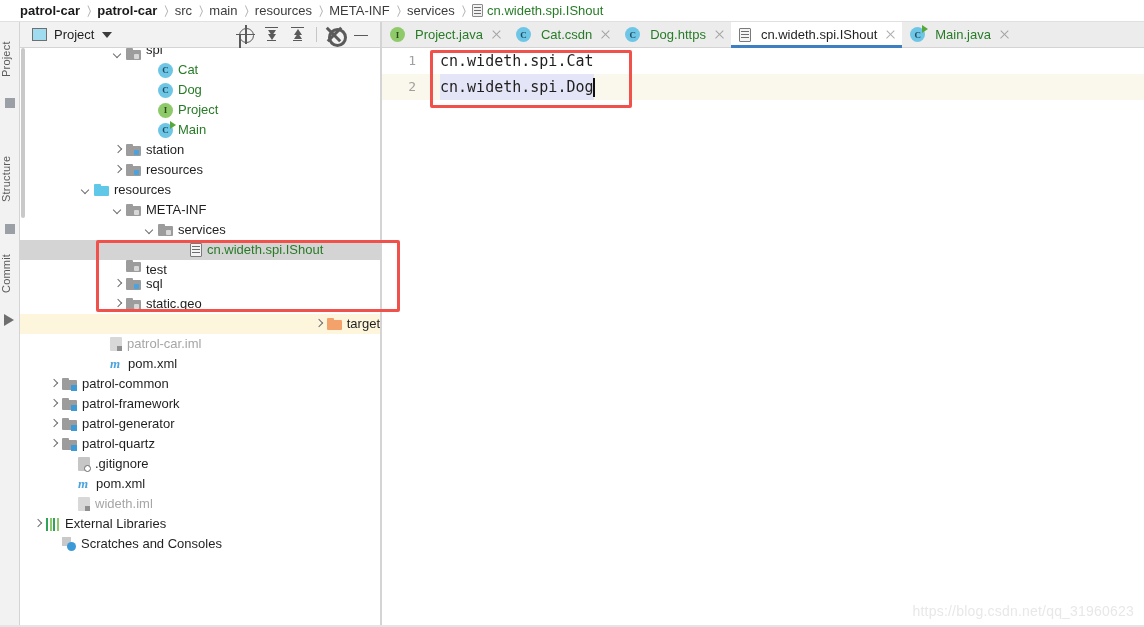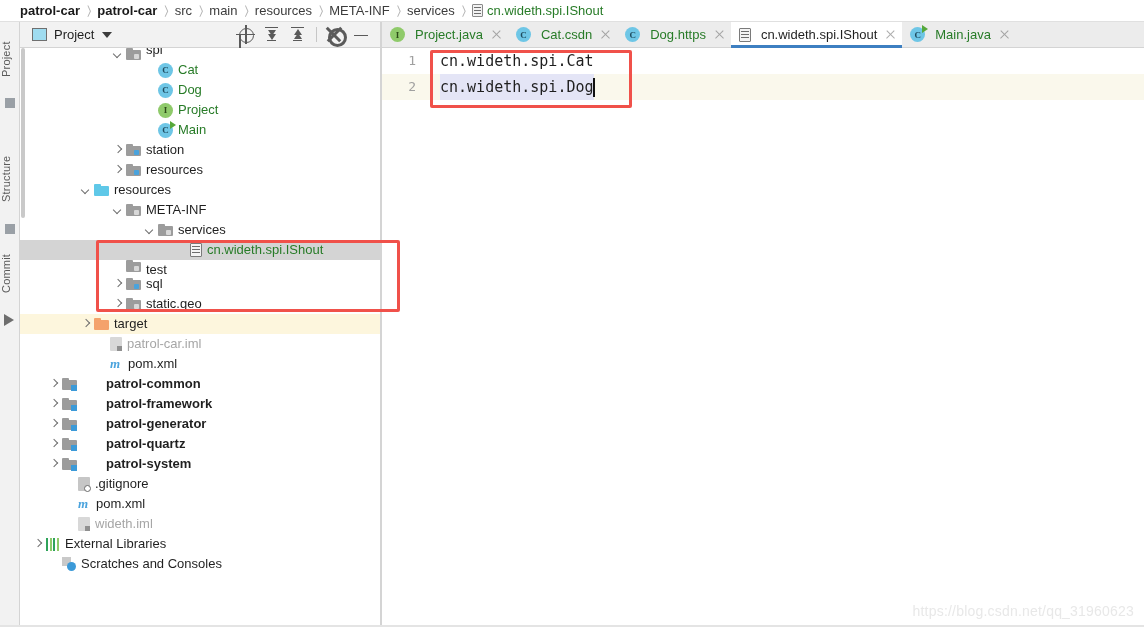--- a/index.html
+++ b/index.html
@@ -168,24 +168,24 @@
   .tree-scroll-thumb {
     position:absolute; left:1px; top:0px; width:4px; height:170px;
     background:#c9c9c9; border-radius:2px;
   }
   .row {
     position: relative; height: 20px; display: flex; align-items: center;
     white-space: nowrap; font-size: 13px; color: #1f1f1f;
     cursor: default;
   }
   .row.sel { background: #d4d4d4; }
-  .row.yellow { background: #fdf6dd; }
+  .row.yellow { background: #fdf6dd; justify-content: flex-end; }
   .row .lbl { line-height: 20px; }
   .row .lbl.green { color: #277b27; }
-  .row .lbl.bold { font-weight: bold; margin-left: 24px; }
+  .row .lbl.bold { font-weight: normal; }
   .row .lbl.gray { color: #a6a6a6; }
 
   .twisty {
     width: 11px; height: 11px; position: relative; flex: 0 0 11px;
     margin-right: 3px;
   }
   .twisty.right::before {
     content:""; position:absolute; left:3px; top:1px;
     width:5px; height:5px;
     border-right:1.6px solid #6e6e6e; border-bottom:1.6px solid #6e6e6e;
@@ -590,28 +590,20 @@
           </span>
           <span class="lbl bold">patrol-generator</span>
         </div>
         <div class="row">
           <span style="display: inline-block; flex: 0 0 auto; width: 28px;"></span>
           <span class="twisty right"></span>
           <span class="ico modico">
             <span class="corner"></span>
           </span>
           <span class="lbl bold">patrol-quartz</span>
-        </div>
-        <div class="row">
-          <span style="display: inline-block; flex: 0 0 auto; width: 28px;"></span>
-          <span class="twisty right"></span>
-          <span class="ico modico">
-            <span class="corner"></span>
-          </span>
-          <span class="lbl bold">patrol-system</span>
         </div>
         <div class="row">
           <span style="display: inline-block; flex: 0 0 auto; width: 44px;"></span>
           <span class="twisty "></span>
           <span class="ico gitico">
             <span class="ban"></span>
           </span>
           <span class="lbl">.gitignore</span>
         </div>
         <div class="row">

